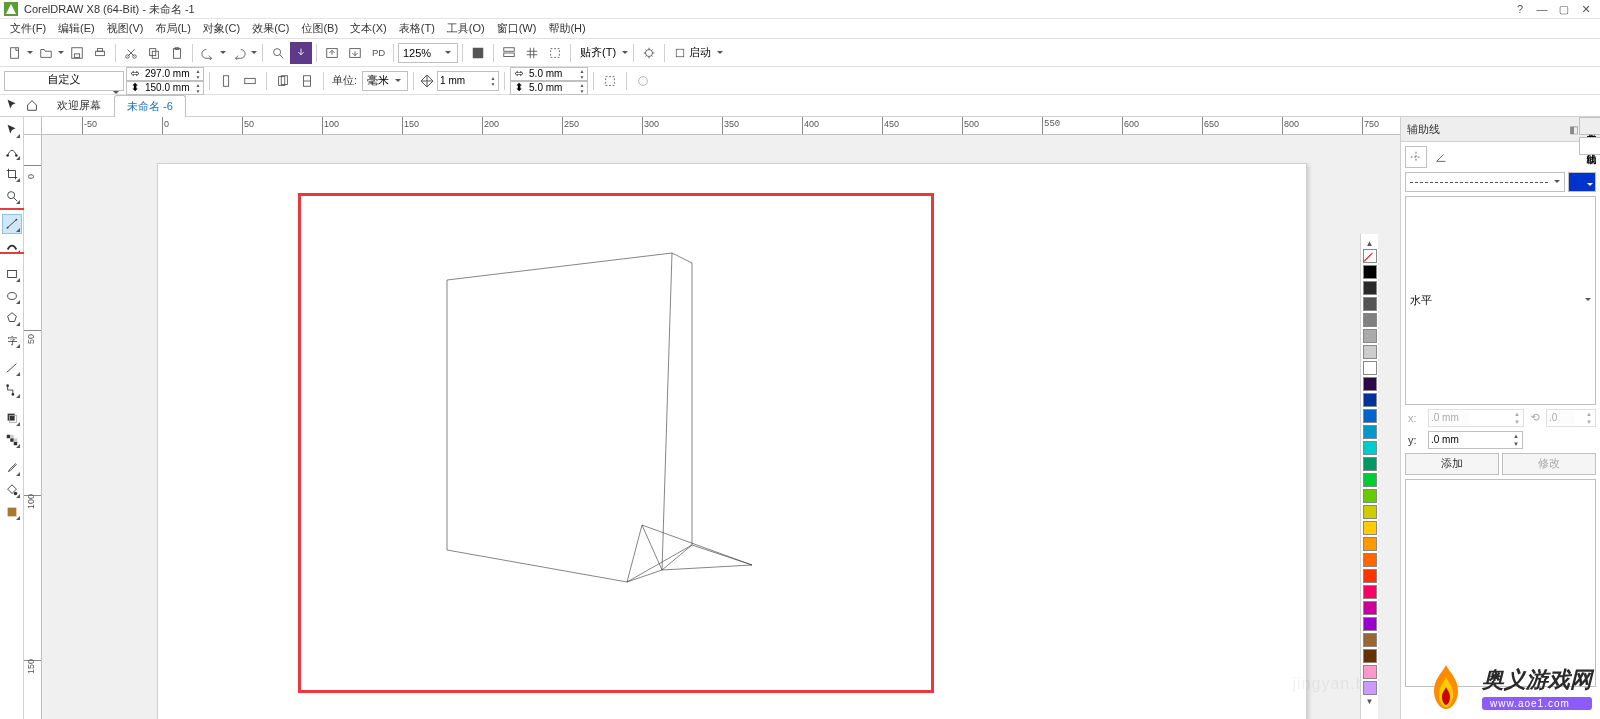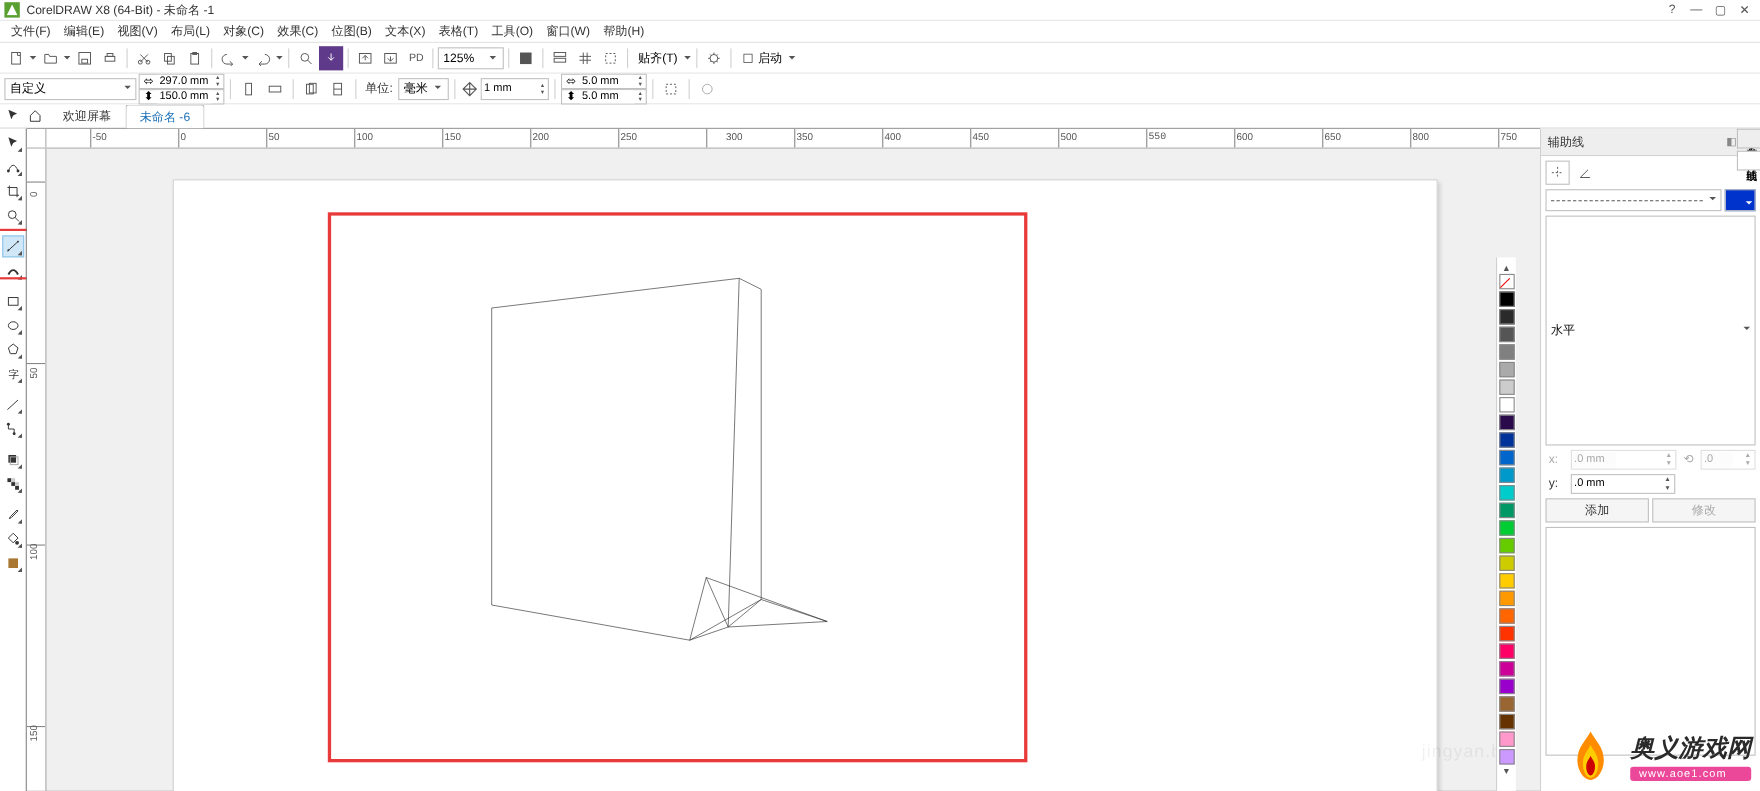--- a/index.html
+++ b/index.html
@@ -24,21 +24,21 @@
 .tsep { width:1px; height:18px; background:#d0d0d0; margin:0 3px; }
 .tgrp { display:flex; align-items:center; }
 .tdrop { width:8px; display:flex; align-items:center; justify-content:center; }
 .tdrop::after { content:""; border:3px solid transparent; border-top-color:#555; margin-top:3px; }
 .zoom { width:60px; height:20px; border:1px solid #c0c0c0; padding:0 4px; display:flex; align-items:center; font-size:11px; background:#fff; }
 .zoom .za { width:10px; display:flex; align-items:center; justify-content:center; }
 .zoom .za::after { content:""; border:3px solid transparent; border-top-color:#555; margin-top:3px; }
 
 
 .propbar { height:28px; background:#fff; display:flex; align-items:center; padding:2px 4px; border-bottom:1px solid #e0e0e0; gap:2px; }
-.combo { height:20px; border:1px solid #c0c0c0; padding:0 4px; display:flex; align-items:center; font-size:11px; background:#fff; min-width:60px; }
+.combo { height:20px; border:1px solid #c0c0c0; padding:0 4px; display:flex; align-items:center; font-size:11px; background:#fff; min-width:60px;flex-direction:column; }
 .combo .ca { margin-left:auto; }
 .combo .ca::after { content:""; display:inline-block; border:3px solid transparent; border-top-color:#555; margin-top:3px; }
 .spincol { display:flex; flex-direction:column; gap:0; }
 .spin { height:14px; border:1px solid #c0c0c0; display:flex; align-items:center; background:#fff; font-size:10px; }
 .spin input { border:none; width:50px; height:12px; font-size:10px; padding:0 2px; outline:none; }
 .spin .sarr { width:10px; display:flex; flex-direction:column; }
 .spin .sarr span { height:6px; display:flex; align-items:center; justify-content:center; font-size:5px; color:#555; }
 .plabel { font-size:11px; color:#333; margin:0 3px; }
 .unit { width:46px; height:20px; border:1px solid #c0c0c0; display:flex; align-items:center; padding:0 4px; font-size:11px; background:#fff; }
 .unit .ua::after { content:""; display:inline-block; border:3px solid transparent; border-top-color:#555; margin-top:3px; margin-left:6px; }
@@ -111,21 +111,21 @@
 .pswatch { width:14px; height:14px; margin:1px 0; border:1px solid #888; cursor:pointer; }
 .pswatch.none { background:#fff; position:relative; }
 .pswatch.none::after { content:""; position:absolute; inset:0; border-top:1px solid #e00; transform:rotate(-45deg); transform-origin:center; top:6px; }
 .parrow { width:14px; height:10px; display:flex; align-items:center; justify-content:center; font-size:8px; color:#555; cursor:pointer; }
 
 
 .sitelogo { position:absolute; right:8px; bottom:8px; display:flex; align-items:center; gap:16px; pointer-events:none; z-index:99; }
 .sitelogo .flame { width:40px; height:48px; }
 .sitelogo .txt { display:flex; flex-direction:column; }
 .sitelogo .cn { font-size:22px; font-weight:bold; color:#2a2a2a; font-style:italic; }
-.sitelogo .url { font-size:10px; background:#ec4899; color:#fff; padding:1px 8px; border-radius:3px; letter-spacing:1px; margin-top:2px; }
+.sitelogo .url { font-size:10px; background:#8b5cf6; color:#fff; padding:1px 8px; border-radius:3px; letter-spacing:1px; margin-top:2px; }
 </style>
 </head>
 <body>
 
 <div class="titlebar">
   <div class="logo"></div>
   <div class="title">CorelDRAW X8 (64-Bit) - 未命名 -1</div>
   <div class="winbtns">
     <span>?</span>
     <span>—</span>
@@ -534,21 +534,21 @@
         <div class="rlbl" style="left: 202px;">50</div>
         <div class="rtick" style="left: 280px; height: 18px;"></div>
         <div class="rlbl" style="left: 282px;">100</div>
         <div class="rtick" style="left: 360px; height: 18px;"></div>
         <div class="rlbl" style="left: 362px;">150</div>
         <div class="rtick" style="left: 440px; height: 18px;"></div>
         <div class="rlbl" style="left: 442px;">200</div>
         <div class="rtick" style="left: 520px; height: 18px;"></div>
         <div class="rlbl" style="left: 522px;">250</div>
         <div class="rtick" style="left: 600px; height: 18px;"></div>
-        <div class="rlbl" style="left: 602px; padding-left: 16px;">300</div>
+        <div class="rlbl" style="left: 602px;">300</div>
         <div class="rtick" style="left: 680px; height: 18px;"></div>
         <div class="rlbl" style="left: 682px;">350</div>
         <div class="rtick" style="left: 760px; height: 18px;"></div>
         <div class="rlbl" style="left: 762px;">400</div>
         <div class="rtick" style="left: 840px; height: 18px;"></div>
         <div class="rlbl" style="left: 842px;">450</div>
         <div class="rtick" style="left: 920px; height: 18px;"></div>
         <div class="rlbl" style="left: 922px;">500</div>
         <div class="rtick" style="left: 1000px; height: 18px;"></div>
         <div class="rlbl" style="left: 1002px; font-family: Liberation Mono, monospace;">550</div>

